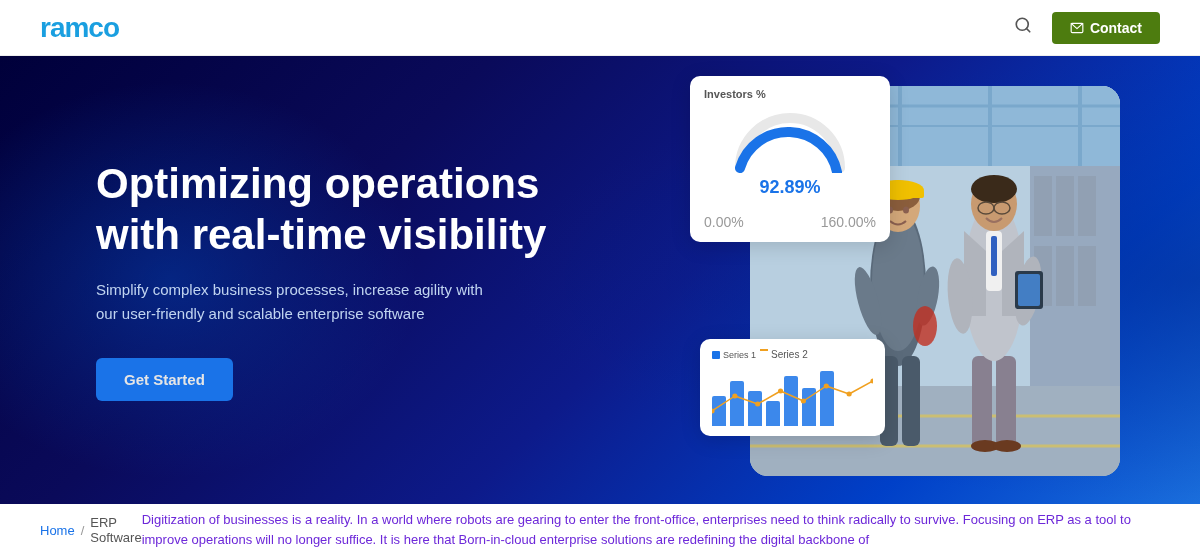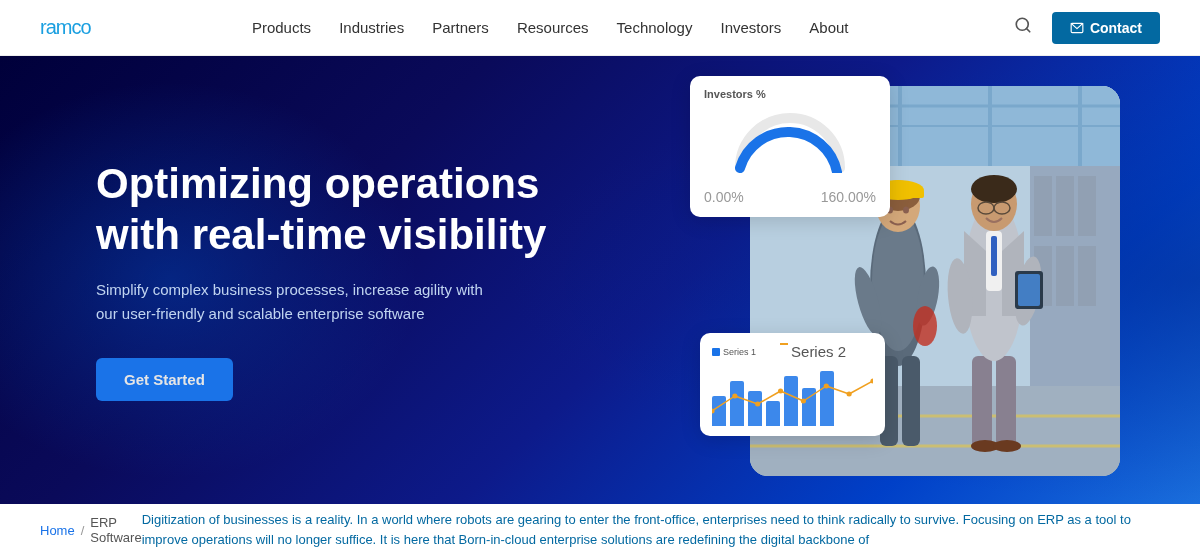--- a/index.html
+++ b/index.html
@@ -11,22 +11,22 @@
       align-items: center;
       justify-content: space-between;
       padding: 0 40px;
       height: 56px;
       background: #fff;
       border-bottom: 1px solid #eee;
       position: relative;
       z-index: 10;
     }
     .navbar-logo {
-      font-size: 20px;
-      font-weight: 400;
+      font-size: 28px;
+      font-weight: 700;
       color: #1a9fe0;
       letter-spacing: -1px;
     }
     .navbar-links {
       display: flex;
       align-items: center;
       gap: 28px;
       list-style: none;
     }
     .navbar-links li a {
@@ -42,21 +42,21 @@
     }
     .search-icon-btn {
       background: none;
       border: none;
       cursor: pointer;
       color: #555;
       font-size: 18px;
       padding: 4px;
     }
     .contact-btn {
-      background: #0369a1;
+      background: #4d7c0f;
       color: #fff;
       border: none;
       border-radius: 4px;
       padding: 8px 18px;
       font-size: 14px;
       font-weight: 600;
       cursor: pointer;
       display: flex;
       align-items: center;
       gap: 6px;
@@ -248,38 +248,29 @@
     .breadcrumb-sep {
       color: #999;
       font-size: 13px;
     }
     .breadcrumb-current {
       color: #555;
       font-size: 13px;
     }
     .bottom-text {
       font-size: 13px;
-      color: #0369a1;
+      color: #6d28d9;
       line-height: 1.5;
     }
   </style>
 </head>
 <body>
 
 <nav class="navbar">
   <div class="navbar-logo">ramco</div>
-  <ul class="navbar-links">
-    <li><a href="#">Products</a></li>
-    <li><a href="#">Industries</a></li>
-    <li><a href="#">Partners</a></li>
-    <li><a href="#">Resources</a></li>
-    <li><a href="#">Technology</a></li>
-    <li><a href="#">Investors</a></li>
-    <li><a href="#">About</a></li>
-  </ul>
   <div class="navbar-right">
     <button class="search-icon-btn">
       <svg width="18" height="18" viewBox="0 0 24 24" fill="none" stroke="currentColor" stroke-width="2.2" stroke-linecap="round" stroke-linejoin="round">
         <circle cx="11" cy="11" r="8"></circle>
           <line x1="21" y1="21" x2="16.65" y2="16.65"></line>
       </svg>
     </button>
     <button class="contact-btn">
       <svg width="14" height="14" viewBox="0 0 24 24" fill="none" stroke="currentColor" stroke-width="2" stroke-linecap="round" stroke-linejoin="round">
         <rect x="2" y="4" width="20" height="16" rx="2"></rect>
@@ -302,33 +293,34 @@
     <div class="dashboard-card-top">
       <div class="card-title">Investors %</div>
       <div class="gauge-container">
         <svg width="120" height="65" viewBox="0 0 120 65">
 
           <path d="M 10 60 A 50 50 0 0 1 110 60" fill="none" stroke="#e8e8e8" stroke-width="10" stroke-linecap="round"></path>
 
           <path d="M 10 60 A 50 50 0 0 1 107 64" fill="none" stroke="#1a73e8" stroke-width="10" stroke-linecap="round"></path>
         </svg>
       </div>
+      <div class="card-value">92.89%</div>
       <div class="card-labels">
         <span>0.00%</span>
         <span>160.00%</span>
       </div>
     </div>
 
     <div class="dashboard-card-bottom">
-      <div style="display:flex;gap:24px;margin-bottom:6px;">
+      <div style="display:flex;gap:4px;margin-bottom:6px;">
         <div style="display:flex;align-items:center;gap:3px;font-size:9px;color:#555;">
           <div style="width:8px;height:8px;background:#1a73e8;border-radius:1px;"></div>
           <span>Series 1</span>
         </div>
-        <div style="display:flex;align-items:flex-start;gap:3px;font-size:15px;color:#555;">
+        <div style="display:flex;align-items:flex-start;gap:3px;font-size:10px;color:#555;">
           <div style="width:8px;height:2px;background:#f0a020;"></div>
           <span>Series 2</span>
         </div>
       </div>
       <div class="mini-chart">
         <div class="bar" style="height:30px;"></div>
         <div class="bar" style="height:45px;"></div>
         <div class="bar" style="height:35px;"></div>
         <div class="bar" style="height:25px;"></div>
         <div class="bar" style="height:50px;"></div>

